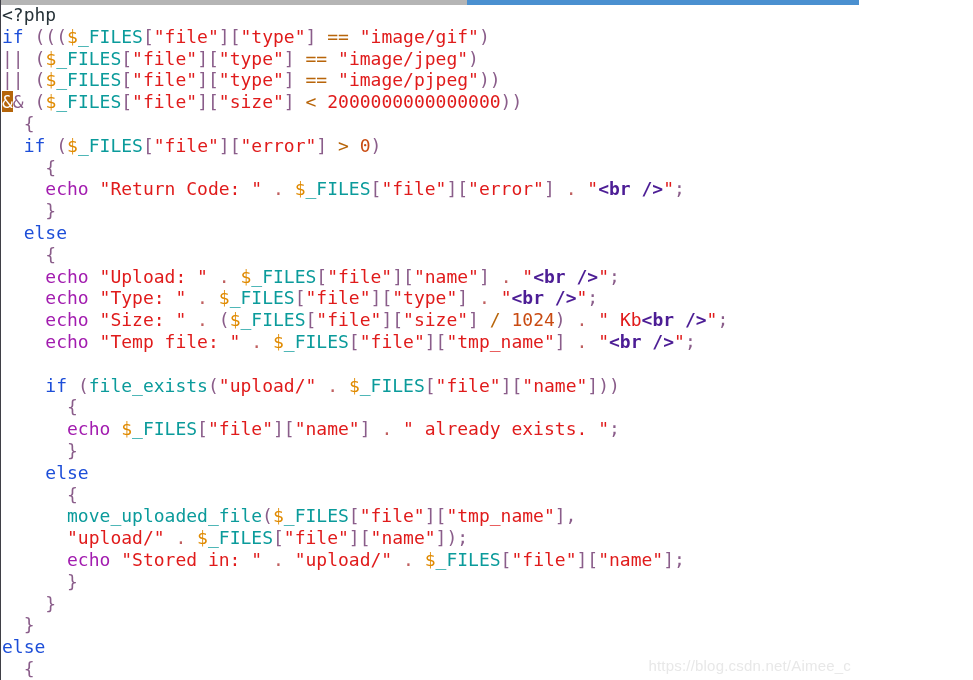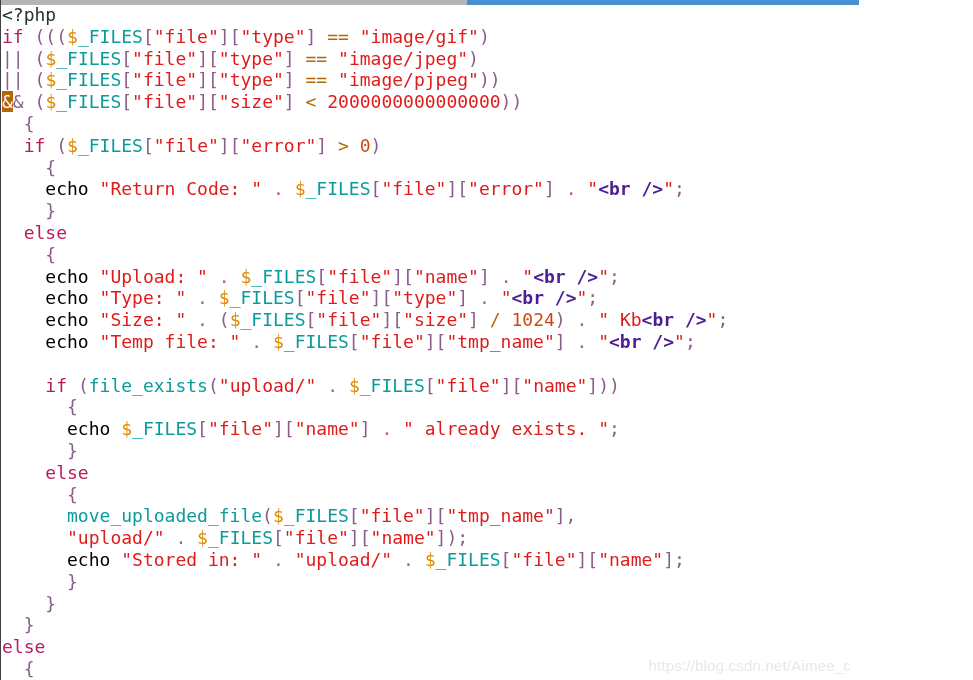--- a/index.html
+++ b/index.html
@@ -62,22 +62,22 @@
     height: 21.8px;
     line-height: 21.8px;
     font-size: 18px;
     white-space: pre;
     letter-spacing: 0px;
     font-family: "DejaVu Sans Mono", "Liberation Mono", monospace;
   }
 
   
   .t-php      { color: #263238; }           
-  .t-kw       { color: #be185d; margin-top: 13px; }           
-  .t-echo     { color: #000000; }           
+  .t-kw       { color: #1d4ed8; margin-top: 13px; }           
+  .t-echo     { color: #a21caf; }           
   .t-punct    { color: #8a5d8a; }           
   .t-dollar   { color: #e08a00; }           
   .t-var      { color: #0b9b9b; }           
   .t-str      { color: #e01b1b; }           
   .t-num      { color: #c94b12; }           
   .t-op       { color: #b8650a; }           
   .t-html     { color: #4c1d95; font-weight: bold; }  
   .t-plain    { color: #333333; }
   .t-dot      { color: #c06060; }           
 

